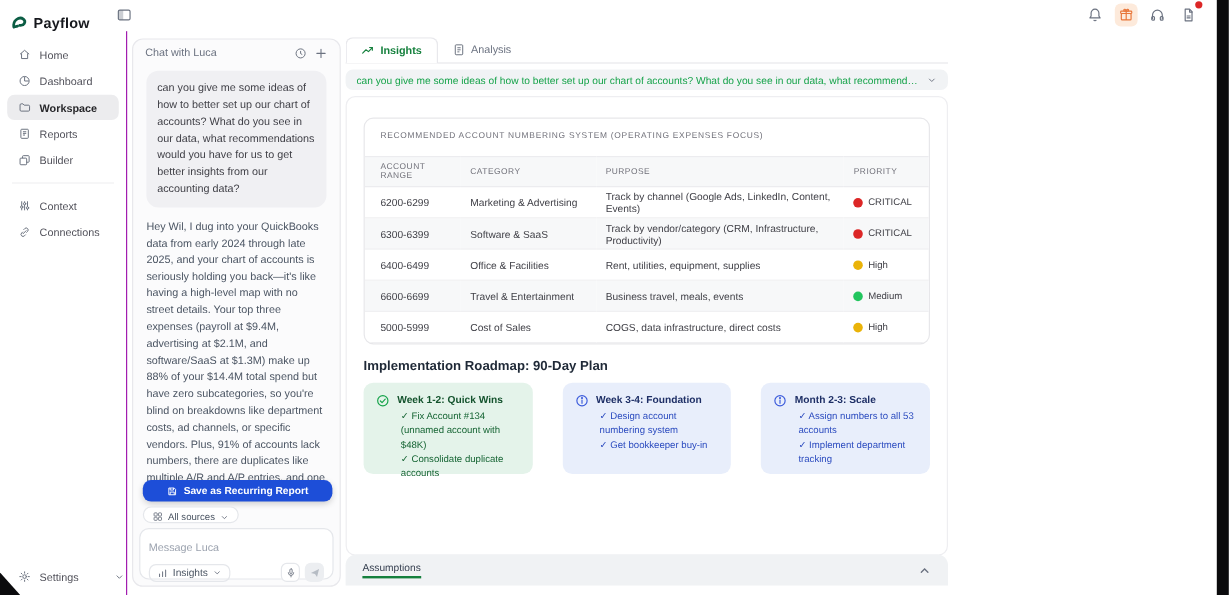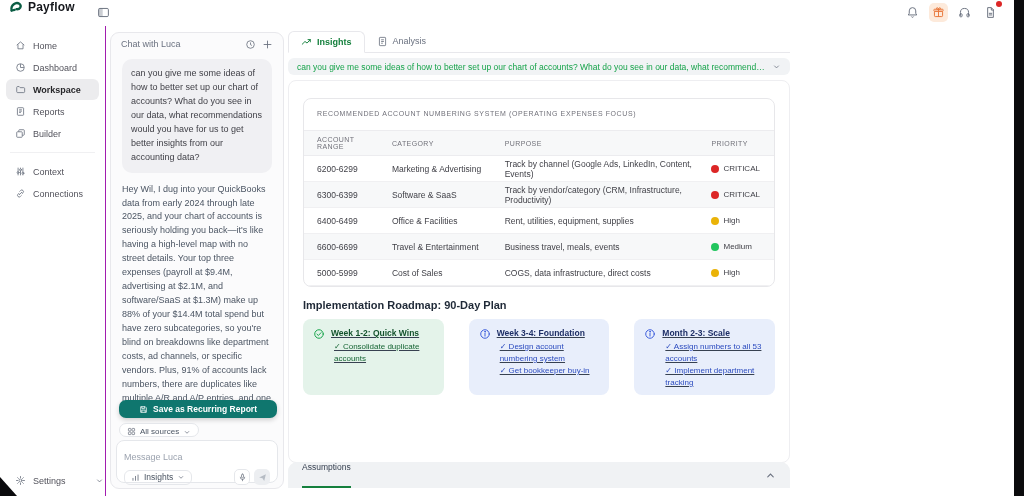--- a/index.html
+++ b/index.html
@@ -3,21 +3,21 @@
 <meta charset="utf-8">
 <style>
   * { margin:0; padding:0; box-sizing:border-box; }
   html,body { width:1024px; height:496px; overflow:hidden; background:#fff;
     font-family:"Liberation Sans","DejaVu Sans",sans-serif; color:#374151; }
   svg { display:block; }
   .ico { color:#6b7280; }
 
   
   .topbar { position:absolute; left:0; top:0; width:1014px; height:26px; background:#fff;
-    display:flex; align-items:flex-start; }
+    display:flex; align-items:flex-end; }
   .logo { display:flex; align-items:center; gap:5px; padding-left:9px; }
   .logo-name { font-size:12px; font-weight:bold; color:#16181d; letter-spacing:.2px; }
   .panel-toggle { position:absolute; left:97px; top:6px; cursor:pointer; }
   .topbar-right { position:absolute; right:14px; top:3px; display:flex; align-items:center; gap:7px; }
   .tb-btn { width:19px; height:19px; border-radius:5px; display:flex; align-items:center;
     justify-content:center; position:relative; cursor:pointer; }
   .tb-btn.orange { background:#fdeadb; color:#e8763a; }
   .red-dot { position:absolute; top:-2px; right:-2px; width:6px; height:6px; border-radius:50%;
     background:#dc2626; }
 
@@ -34,21 +34,21 @@
 
   
   .chat { position:absolute; left:110px; top:32px; width:174px; height:457px; background:#fbfbfc;
     border:1px solid #e8e8ec; border-radius:9px; overflow:hidden; }
   .chat-head { height:22px; display:flex; align-items:center; padding:0 10px; gap:6px; }
   .chat-title { font-size:9px; color:#6b7280; flex:1; }
   .chat-msgs { height:346px; overflow:hidden; padding:4px 11px 0 11px; }
   .bubble { background:#f0f0f3; border-radius:10px; padding:8px 9px; font-size:9px;
     line-height:1.55; color:#3f3f46; margin-bottom:10px; }
   .assist { font-size:9px; line-height:1.55; color:#4b5563; }
-  .save-btn { position:absolute; left:8px; top:367px; width:158px; height:18px; background:#0f766e;
+  .save-btn { position:absolute; left:8px; top:367px; width:158px; height:18px; background:#1d4ed8;
     color:#fff; font-size:8.5px; font-weight:bold; border:none; border-radius:7px; display:flex;
     align-items:center; justify-content:center; gap:5px; cursor:pointer;
     box-shadow:0 2px 5px rgba(0,0,0,.18); }
   .sources-row { position:absolute; left:8px; top:389px; }
   .sources-pill { display:inline-flex; align-items:flex-end; gap:4px; background:#fff;
     border:1px solid #e5e7eb; border-radius:999px; height:14px; padding:0 7px; font-size:8px;
     color:#4b5563; cursor:pointer; }
   .composer { position:absolute; left:5px; top:407px; width:162px; height:43px; background:#fff;
     border:1px solid #e5e7eb; border-radius:8px; padding:5px 7px; }
   .composer input { border:none; outline:none; width:100%; font-size:9px; color:#374151;
@@ -84,32 +84,32 @@
   thead tr { background:#f7f8f9; }
   th { font-size:7px; color:#71717a; font-weight:normal; text-align:left; letter-spacing:.4px;
     padding:5px 8px; border-top:1px solid #ececef; border-bottom:1px solid #ececef; }
   th.c1 { width:17%; padding-left:13px; } th.c2 { width:24%; } th.c3 { width:44%; } th.c4 { width:15%; }
   td { font-size:8.5px; color:#3f3f46; padding:0 8px; height:26px; border-bottom:1px solid #f0f0f2; }
   td.c1 { padding-left:13px; }
   tbody tr:nth-child(even) { background:#f7f8f9; }
   .prio { display:flex; align-items:center; gap:4px; font-size:8px; color:#3f3f46; }
   .dot { width:8px; height:8px; border-radius:50%; display:inline-block; flex:none; }
   .roadmap-title { margin-top:12px; font-size:11px; font-weight:bold; color:#1f2937; }
-  .cards { display:flex; gap:25px; margin-top:8px;text-decoration:underline; }
+  .cards { display:flex; gap:25px; margin-top:8px; }
   .rcard { width:152px; height:76px; border-radius:8px; padding:9px 10px; }
   .rcard.green { background:#e4f3ea; color:#166534; }
   .rcard.blue { background:#e8eefb; color:#2b4bbf; }
   .rcard-head { display:flex; gap:6px; align-items:flex-start; }
   .rcard-title { font-size:8.5px; font-weight:bold; }
   .rcard.green .rcard-title { color:#14532d; }
   .rcard.blue .rcard-title { color:#1e2f66; }
   .rcard-items { margin-left:21px; font-size:8px; line-height:1.5; margin-top:1px; }
   .assumptions { position:absolute; left:0; top:432px; width:502px; height:26px; background:#f0f2f4;
     border-radius:9px 9px 0 0; display:flex; align-items:center; padding:0 14px; }
-  .assum-label { font-size:8.5px; color:#374151; padding-bottom:14px;
+  .assum-label { font-size:8.5px; color:#374151; padding-bottom:2px;
     border-bottom:2px solid #15803d; cursor:pointer; }
   .assum-chev { margin-left:auto; color:#6b7280; cursor:pointer; }
 
   
   .edge-strip { position:absolute; right:0; top:0; width:10px; height:496px; background:#0b0b0d; }
   .cursor-artifact { position:absolute; left:0; bottom:0; width:17px; height:19px; background:#0b0b0d;
     clip-path:polygon(0 0, 100% 100%, 0 100%); }
 </style>
 </head>
 <body>
@@ -436,20 +436,21 @@
         <div class="rcard-head">
           <span>
               <svg width="12" height="12" viewBox="0 0 16 16" fill="none" stroke="#16a34a" stroke-width="1.3" stroke-linecap="round" stroke-linejoin="round">
                 <circle cx="8" cy="8" r="5.7"></circle>
                 <path d="M5.3 8.2 7.2 10l3.5-3.8"></path>
               </svg>
             </span>
           <span class="rcard-title">Week 1-2: Quick Wins</span>
         </div>
         <div class="rcard-items">
+          <div>✓ Fix Account #134 (unnamed account with $48K)</div>
           <div>✓ Consolidate duplicate accounts</div>
         </div>
       </div>
       <div class="rcard blue">
         <div class="rcard-head">
           <span>
               <svg width="12" height="12" viewBox="0 0 16 16" fill="none" stroke="#3b5bdb" stroke-width="1.3" stroke-linecap="round">
                 <circle cx="8" cy="8" r="5.7"></circle>
                 <path d="M8 7.2v3.6"></path>
                 <circle cx="8" cy="5" r="0.5" fill="#3b5bdb"></circle>

